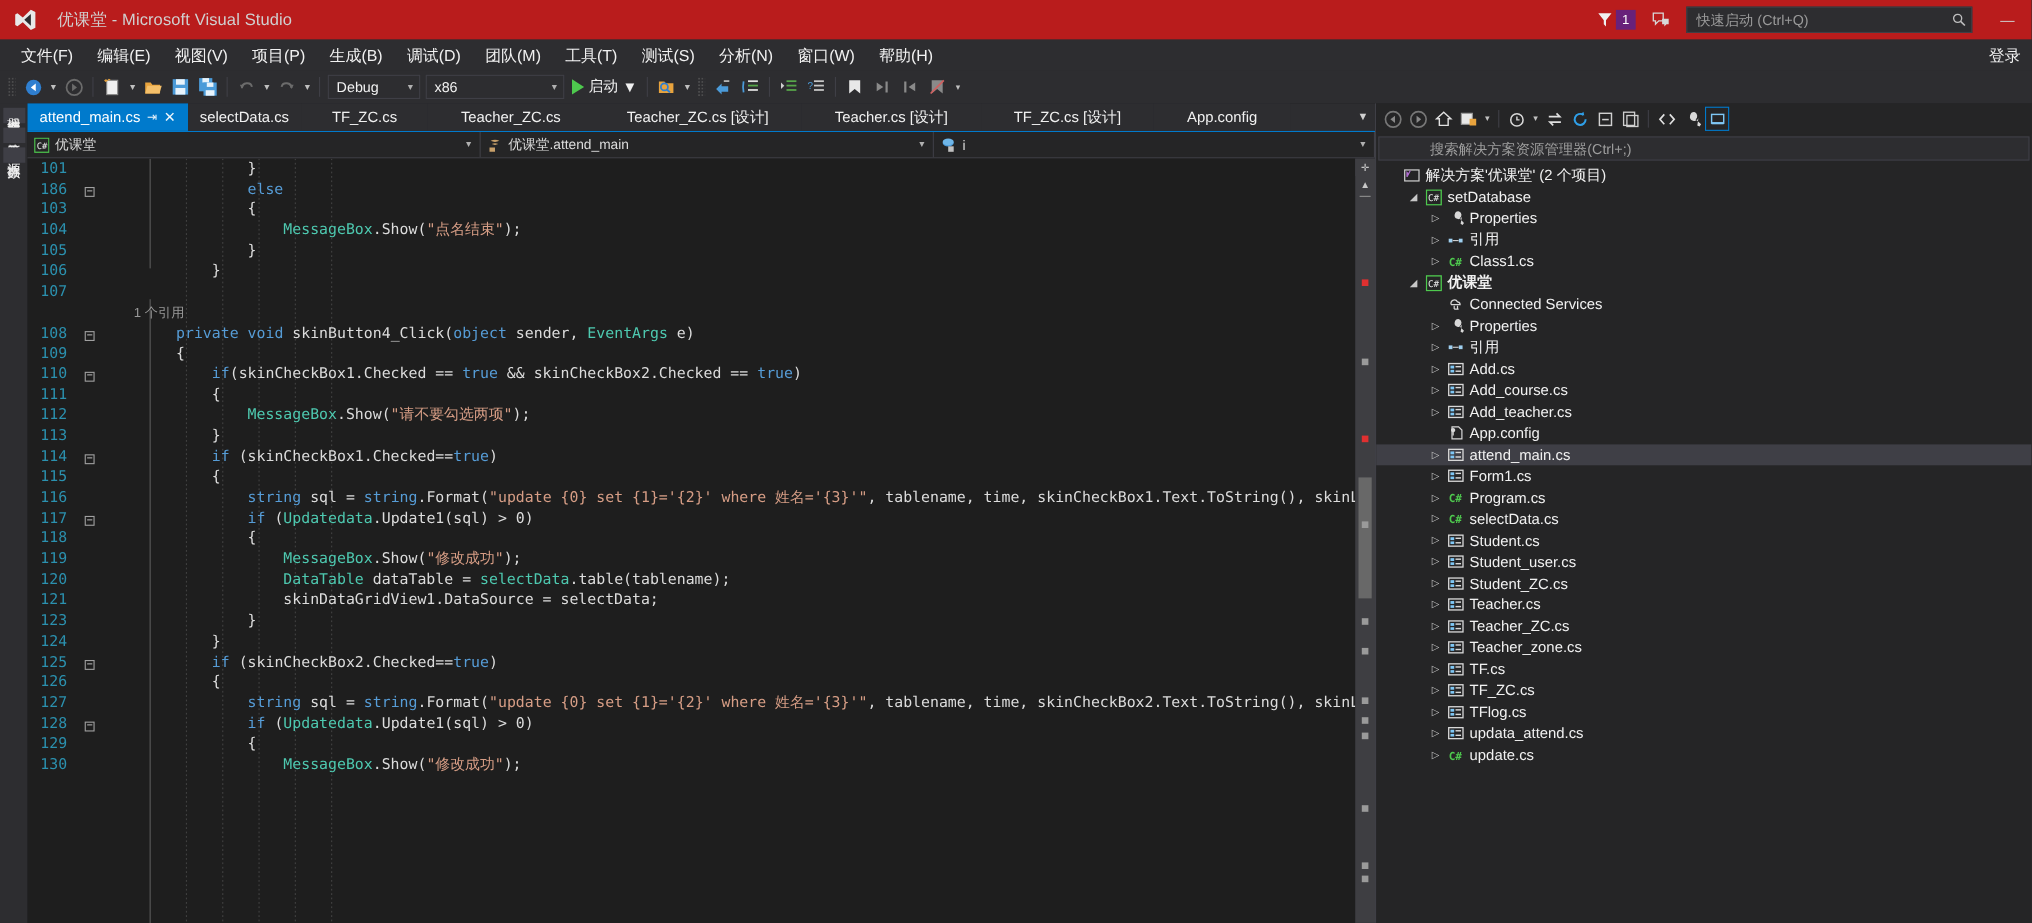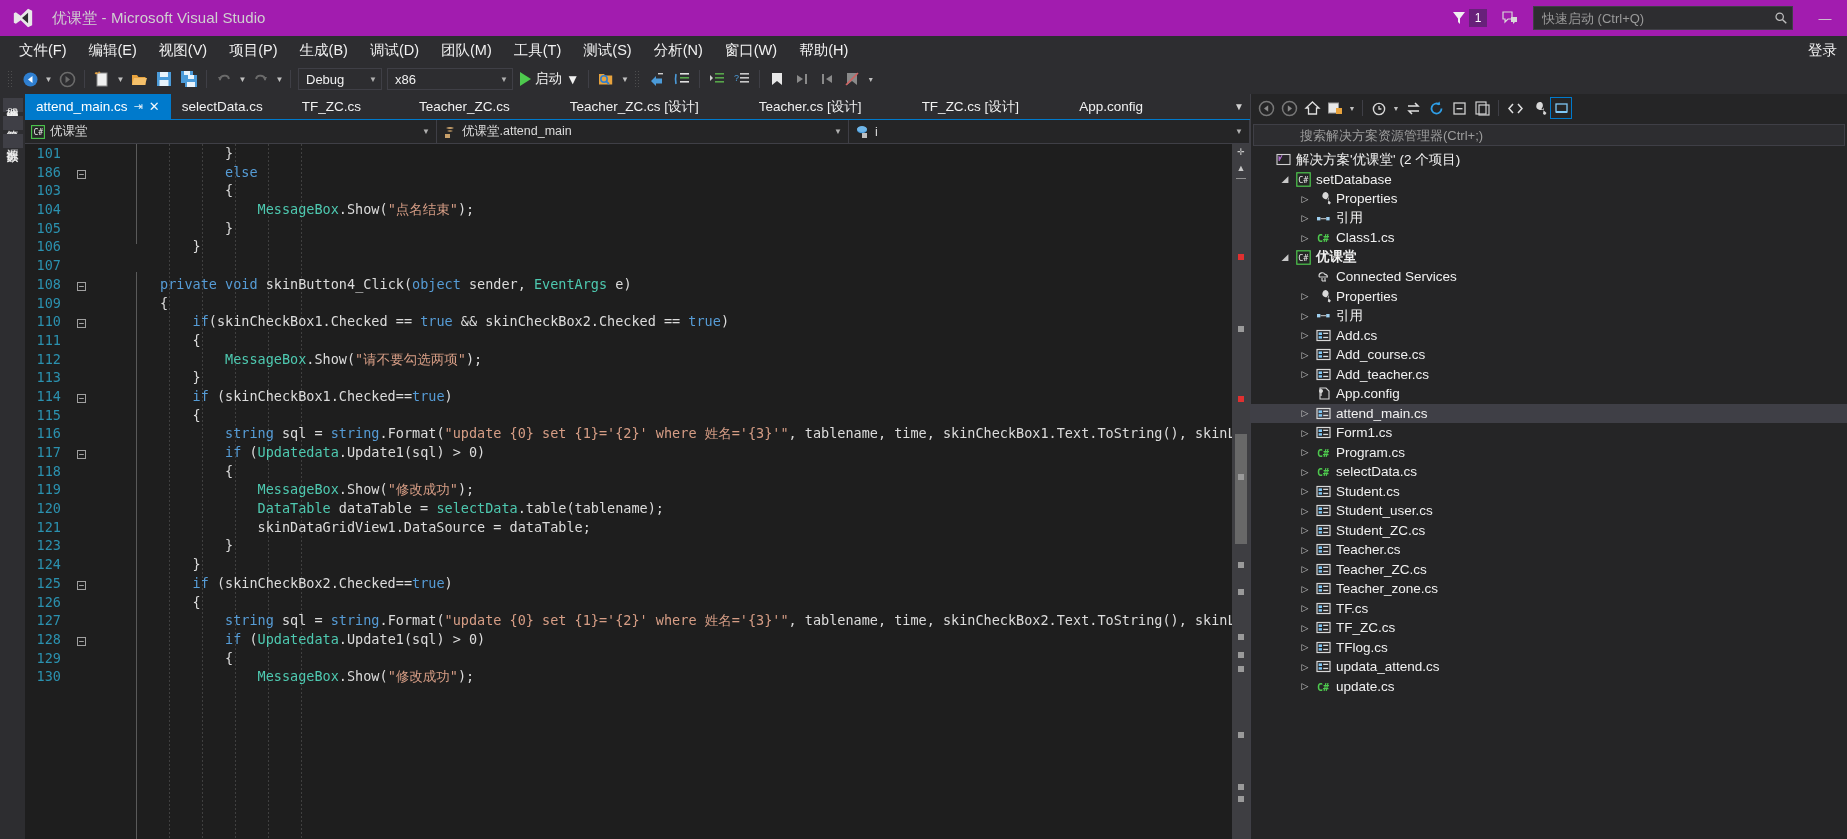--- a/index.html
+++ b/index.html
@@ -7,21 +7,21 @@
     width: 1847px; height: 839px;
     background: #2d2d30;
     font-family: "Liberation Sans", "DejaVu Sans", sans-serif;
     overflow: hidden;
     color: #f1f1f1;
   }
   .app { position: relative; width: 1847px; height: 839px; display: flex; flex-direction: column; }
 
   
   .titlebar {
-    height: 36px; background: #a21caf; display: flex; align-items: center;
+    height: 36px; background: #b91c1c; display: flex; align-items: center;
     flex: 0 0 36px; position: relative;
   }
   .vs-logo { width: 30px; height: 30px; margin-left: 8px; display:flex; align-items:center; justify-content:center;}
   .vs-logo svg { display:block; }
   .title-text {
     font-size: 15px; color: #d0d0d0; margin-left: 14px; letter-spacing: .1px;
   }
   .title-right { margin-left: auto; display: flex; align-items: center; gap: 8px; padding-right: 8px;}
   .notif-wrap { display:flex; align-items:center; gap:2px;}
   .flag-icon { width: 16px; height: 16px; }
@@ -475,34 +475,35 @@
           <div class="sline" style="left:111px; top:0px; height:100px;"></div>
           <div class="sline" style="left:111px; top:128px; height:580px;"></div>
           <div class="code-lines" id="code-lines">
               <div class="cline"><div class="lnum">101</div><div class="gutter-glyph"></div><div class="codetext"><span class="pun">                }</span></div></div>
               <div class="cline"><div class="lnum">186</div><div class="gutter-glyph"><span class="fold">−</span></div><div class="codetext"><span class="pun">                </span><span class="k">else</span></div></div>
               <div class="cline"><div class="lnum">103</div><div class="gutter-glyph"></div><div class="codetext"><span class="pun">                {</span></div></div>
               <div class="cline"><div class="lnum">104</div><div class="gutter-glyph"></div><div class="codetext"><span class="pun">                    </span><span class="typ">MessageBox</span><span class="pun">.Show(</span><span class="str">"点名结束"</span><span class="pun">);</span></div></div>
               <div class="cline"><div class="lnum">105</div><div class="gutter-glyph"></div><div class="codetext"><span class="pun">                }</span></div></div>
               <div class="cline"><div class="lnum">106</div><div class="gutter-glyph"></div><div class="codetext"><span class="pun">            }</span></div></div>
               <div class="cline"><div class="lnum">107</div><div class="gutter-glyph"></div><div class="codetext"><span class="pun"></span></div></div>
+              <div class="cline"><div class="lnum"></div><div class="gutter-glyph"></div><div class="codetext"><span class="codelens" style="white-space: pre;">        1 个引用</span></div></div>
               <div class="cline"><div class="lnum">108</div><div class="gutter-glyph"><span class="fold">−</span></div><div class="codetext"><span class="pun">        </span><span class="k">private</span><span class="pun"> </span><span class="k">void</span><span class="pun"> skinButton4_Click(</span><span class="k">object</span><span class="pun"> sender, </span><span class="typ">EventArgs</span><span class="pun"> e)</span></div></div>
               <div class="cline"><div class="lnum">109</div><div class="gutter-glyph"></div><div class="codetext"><span class="pun">        {</span></div></div>
               <div class="cline"><div class="lnum">110</div><div class="gutter-glyph"><span class="fold">−</span></div><div class="codetext"><span class="pun">            </span><span class="k">if</span><span class="pun">(skinCheckBox1.Checked == </span><span class="k">true</span><span class="pun"> &amp;&amp; skinCheckBox2.Checked == </span><span class="k">true</span><span class="pun">)</span></div></div>
               <div class="cline"><div class="lnum">111</div><div class="gutter-glyph"></div><div class="codetext"><span class="pun">            {</span></div></div>
               <div class="cline"><div class="lnum">112</div><div class="gutter-glyph"></div><div class="codetext"><span class="pun">                </span><span class="typ">MessageBox</span><span class="pun">.Show(</span><span class="str">"请不要勾选两项"</span><span class="pun">);</span></div></div>
               <div class="cline"><div class="lnum">113</div><div class="gutter-glyph"></div><div class="codetext"><span class="pun">            }</span></div></div>
               <div class="cline"><div class="lnum">114</div><div class="gutter-glyph"><span class="fold">−</span></div><div class="codetext"><span class="pun">            </span><span class="k">if</span><span class="pun"> (skinCheckBox1.Checked==</span><span class="k">true</span><span class="pun">)</span></div></div>
               <div class="cline"><div class="lnum">115</div><div class="gutter-glyph"></div><div class="codetext"><span class="pun">            {</span></div></div>
               <div class="cline"><div class="lnum">116</div><div class="gutter-glyph"></div><div class="codetext"><span class="pun">                </span><span class="k">string</span><span class="pun"> sql = </span><span class="k">string</span><span class="pun">.Format(</span><span class="str">"update {0} set {1}='{2}' where 姓名='{3}'"</span><span class="pun">, tablename, time, skinCheckBox1.Text.ToString(), skinLabel</span></div></div>
               <div class="cline"><div class="lnum">117</div><div class="gutter-glyph"><span class="fold">−</span></div><div class="codetext"><span class="pun">                </span><span class="k">if</span><span class="pun"> (</span><span class="typ">Updatedata</span><span class="pun">.Update1(sql) &gt; 0)</span></div></div>
               <div class="cline"><div class="lnum">118</div><div class="gutter-glyph"></div><div class="codetext"><span class="pun">                {</span></div></div>
               <div class="cline"><div class="lnum">119</div><div class="gutter-glyph"></div><div class="codetext"><span class="pun">                    </span><span class="typ">MessageBox</span><span class="pun">.Show(</span><span class="str">"修改成功"</span><span class="pun">);</span></div></div>
               <div class="cline"><div class="lnum">120</div><div class="gutter-glyph"></div><div class="codetext"><span class="pun">                    </span><span class="typ">DataTable</span><span class="pun"> dataTable = </span><span class="typ">selectData</span><span class="pun">.table(tablename);</span></div></div>
-              <div class="cline"><div class="lnum">121</div><div class="gutter-glyph"></div><div class="codetext"><span class="pun">                    skinDataGridView1.DataSource = dataTable;</span></div></div>
+              <div class="cline"><div class="lnum">121</div><div class="gutter-glyph"></div><div class="codetext"><span class="pun">                    skinDataGridView1.DataSource = selectData;</span></div></div>
               <div class="cline"><div class="lnum">123</div><div class="gutter-glyph"></div><div class="codetext"><span class="pun">                }</span></div></div>
               <div class="cline"><div class="lnum">124</div><div class="gutter-glyph"></div><div class="codetext"><span class="pun">            }</span></div></div>
               <div class="cline"><div class="lnum">125</div><div class="gutter-glyph"><span class="fold">−</span></div><div class="codetext"><span class="pun">            </span><span class="k">if</span><span class="pun"> (skinCheckBox2.Checked==</span><span class="k">true</span><span class="pun">)</span></div></div>
               <div class="cline"><div class="lnum">126</div><div class="gutter-glyph"></div><div class="codetext"><span class="pun">            {</span></div></div>
               <div class="cline"><div class="lnum">127</div><div class="gutter-glyph"></div><div class="codetext"><span class="pun">                </span><span class="k">string</span><span class="pun"> sql = </span><span class="k">string</span><span class="pun">.Format(</span><span class="str">"update {0} set {1}='{2}' where 姓名='{3}'"</span><span class="pun">, tablename, time, skinCheckBox2.Text.ToString(), skinLabel</span></div></div>
               <div class="cline"><div class="lnum">128</div><div class="gutter-glyph"><span class="fold">−</span></div><div class="codetext"><span class="pun">                </span><span class="k">if</span><span class="pun"> (</span><span class="typ">Updatedata</span><span class="pun">.Update1(sql) &gt; 0)</span></div></div>
               <div class="cline"><div class="lnum">129</div><div class="gutter-glyph"></div><div class="codetext"><span class="pun">                {</span></div></div>
               <div class="cline"><div class="lnum">130</div><div class="gutter-glyph"></div><div class="codetext"><span class="pun">                    </span><span class="typ">MessageBox</span><span class="pun">.Show(</span><span class="str">"修改成功"</span><span class="pun">);</span></div></div>
             </div>
         </div>

